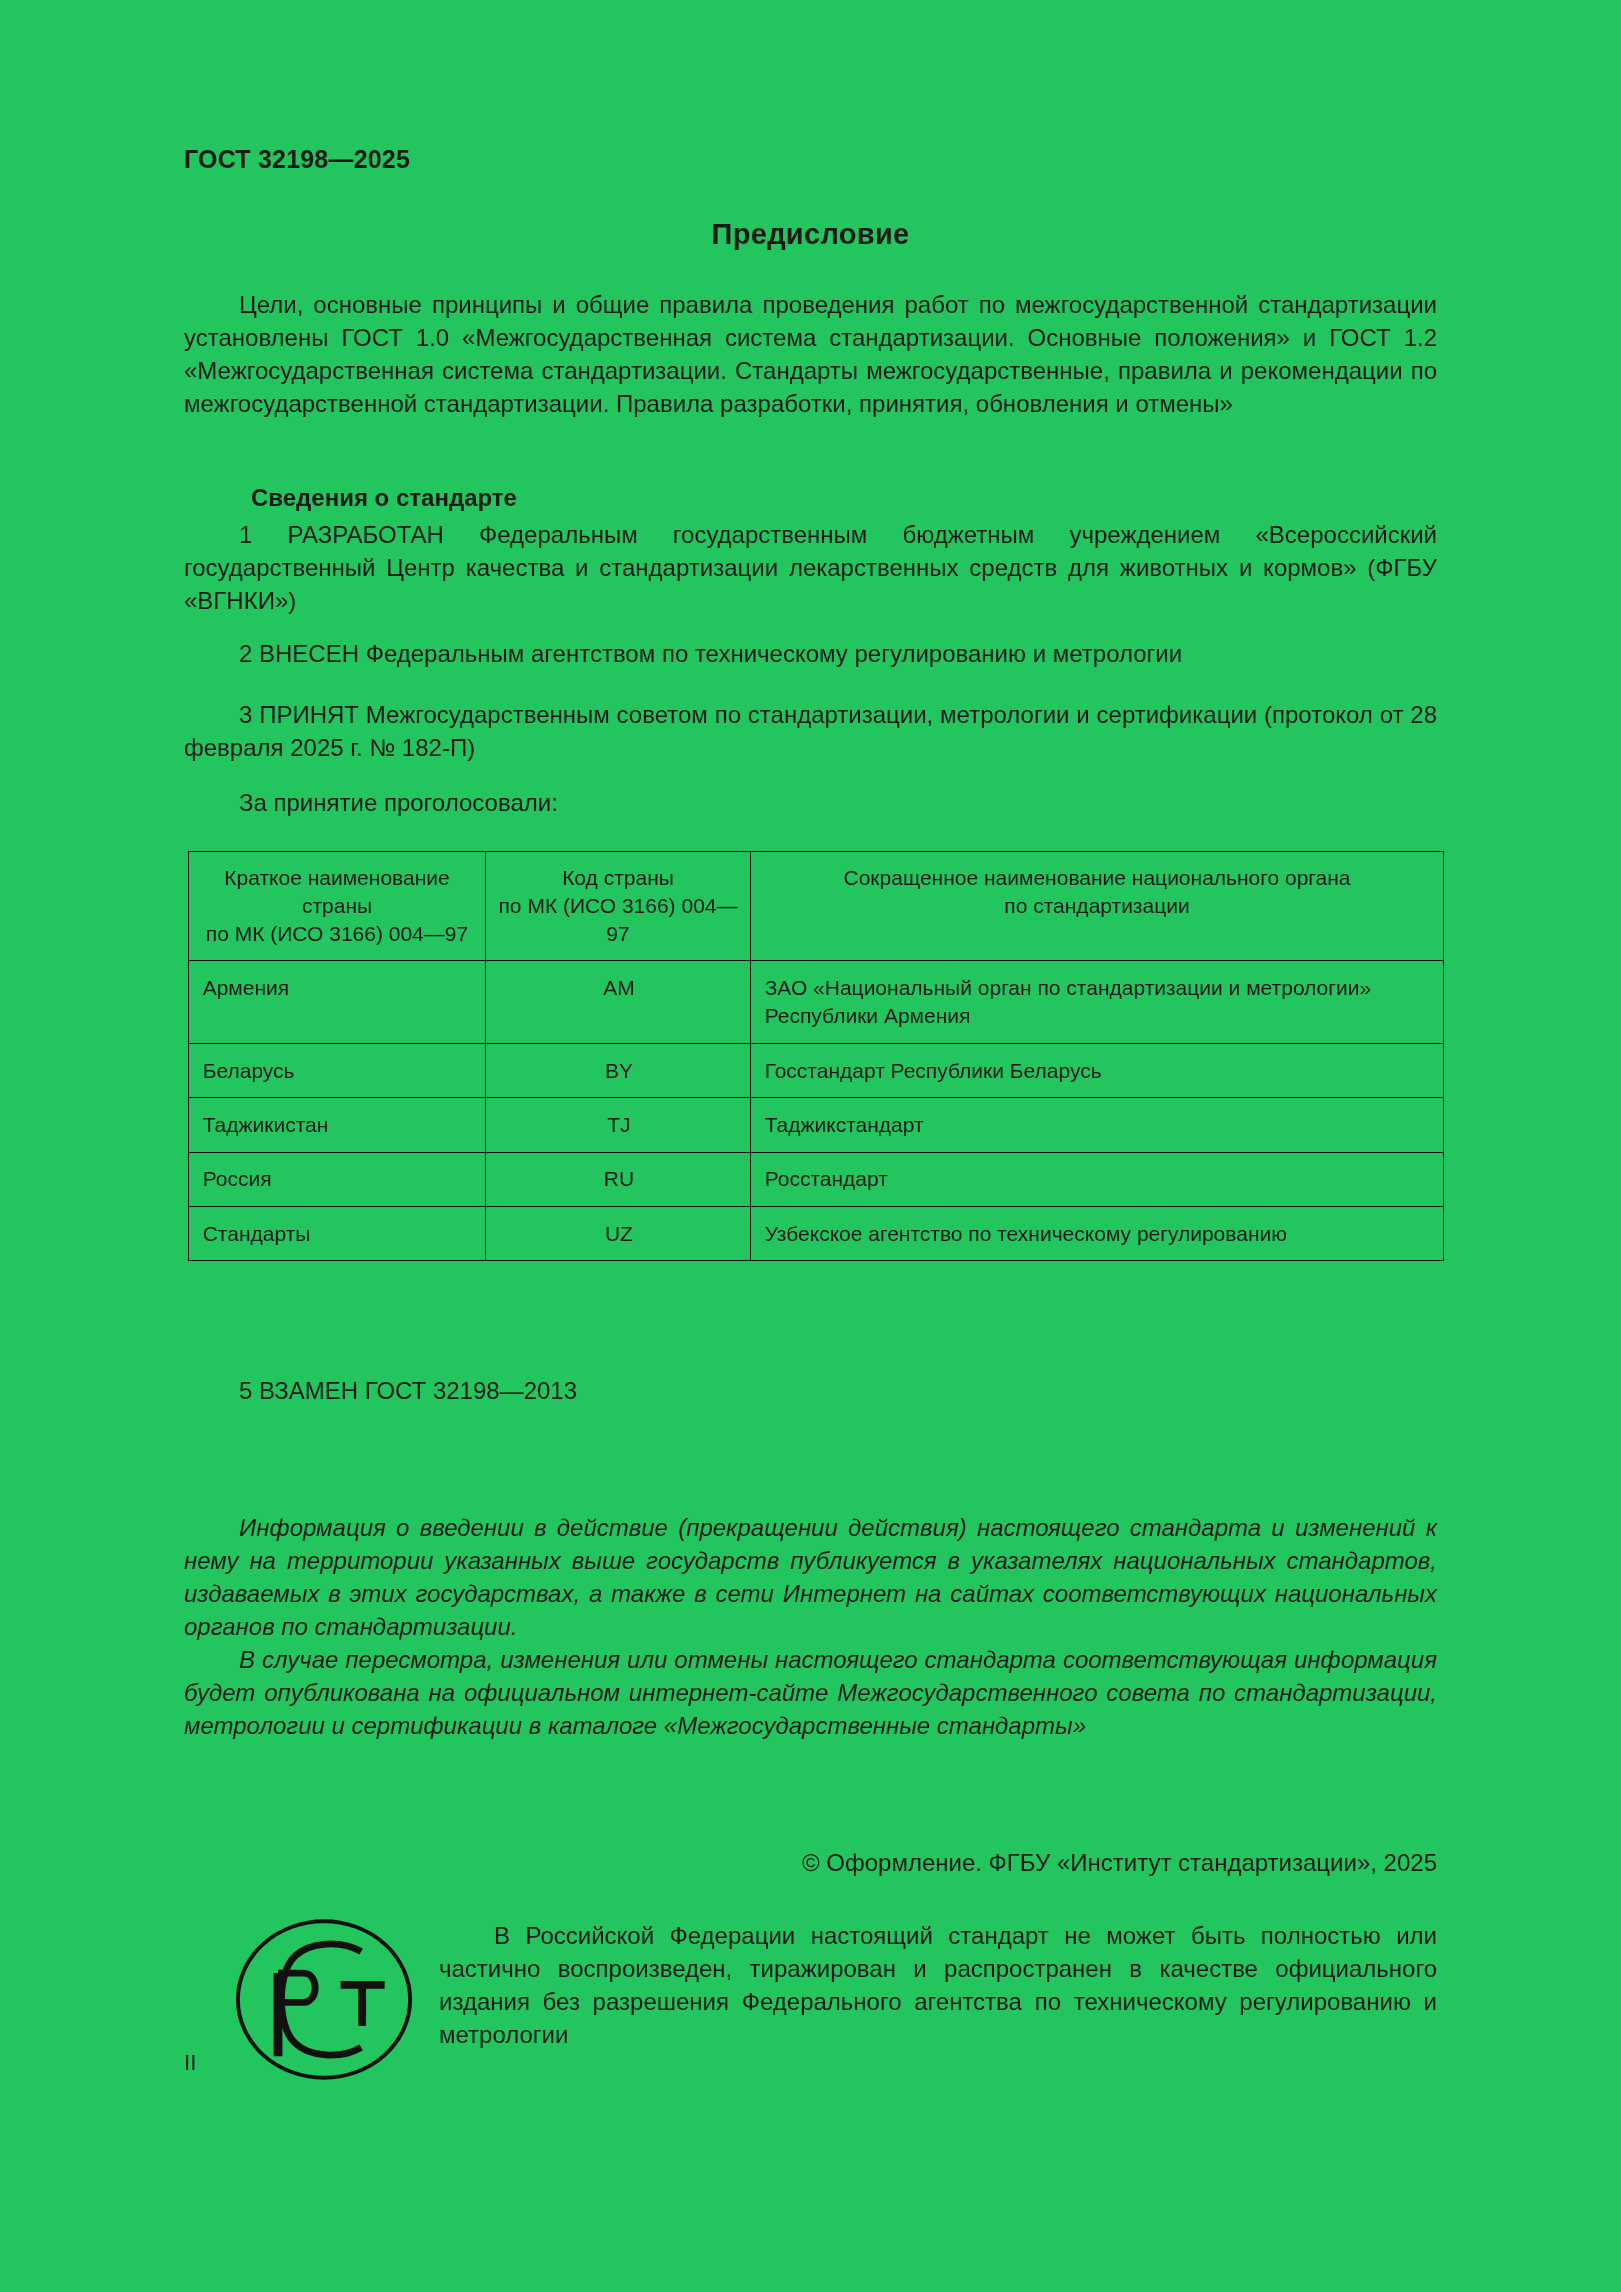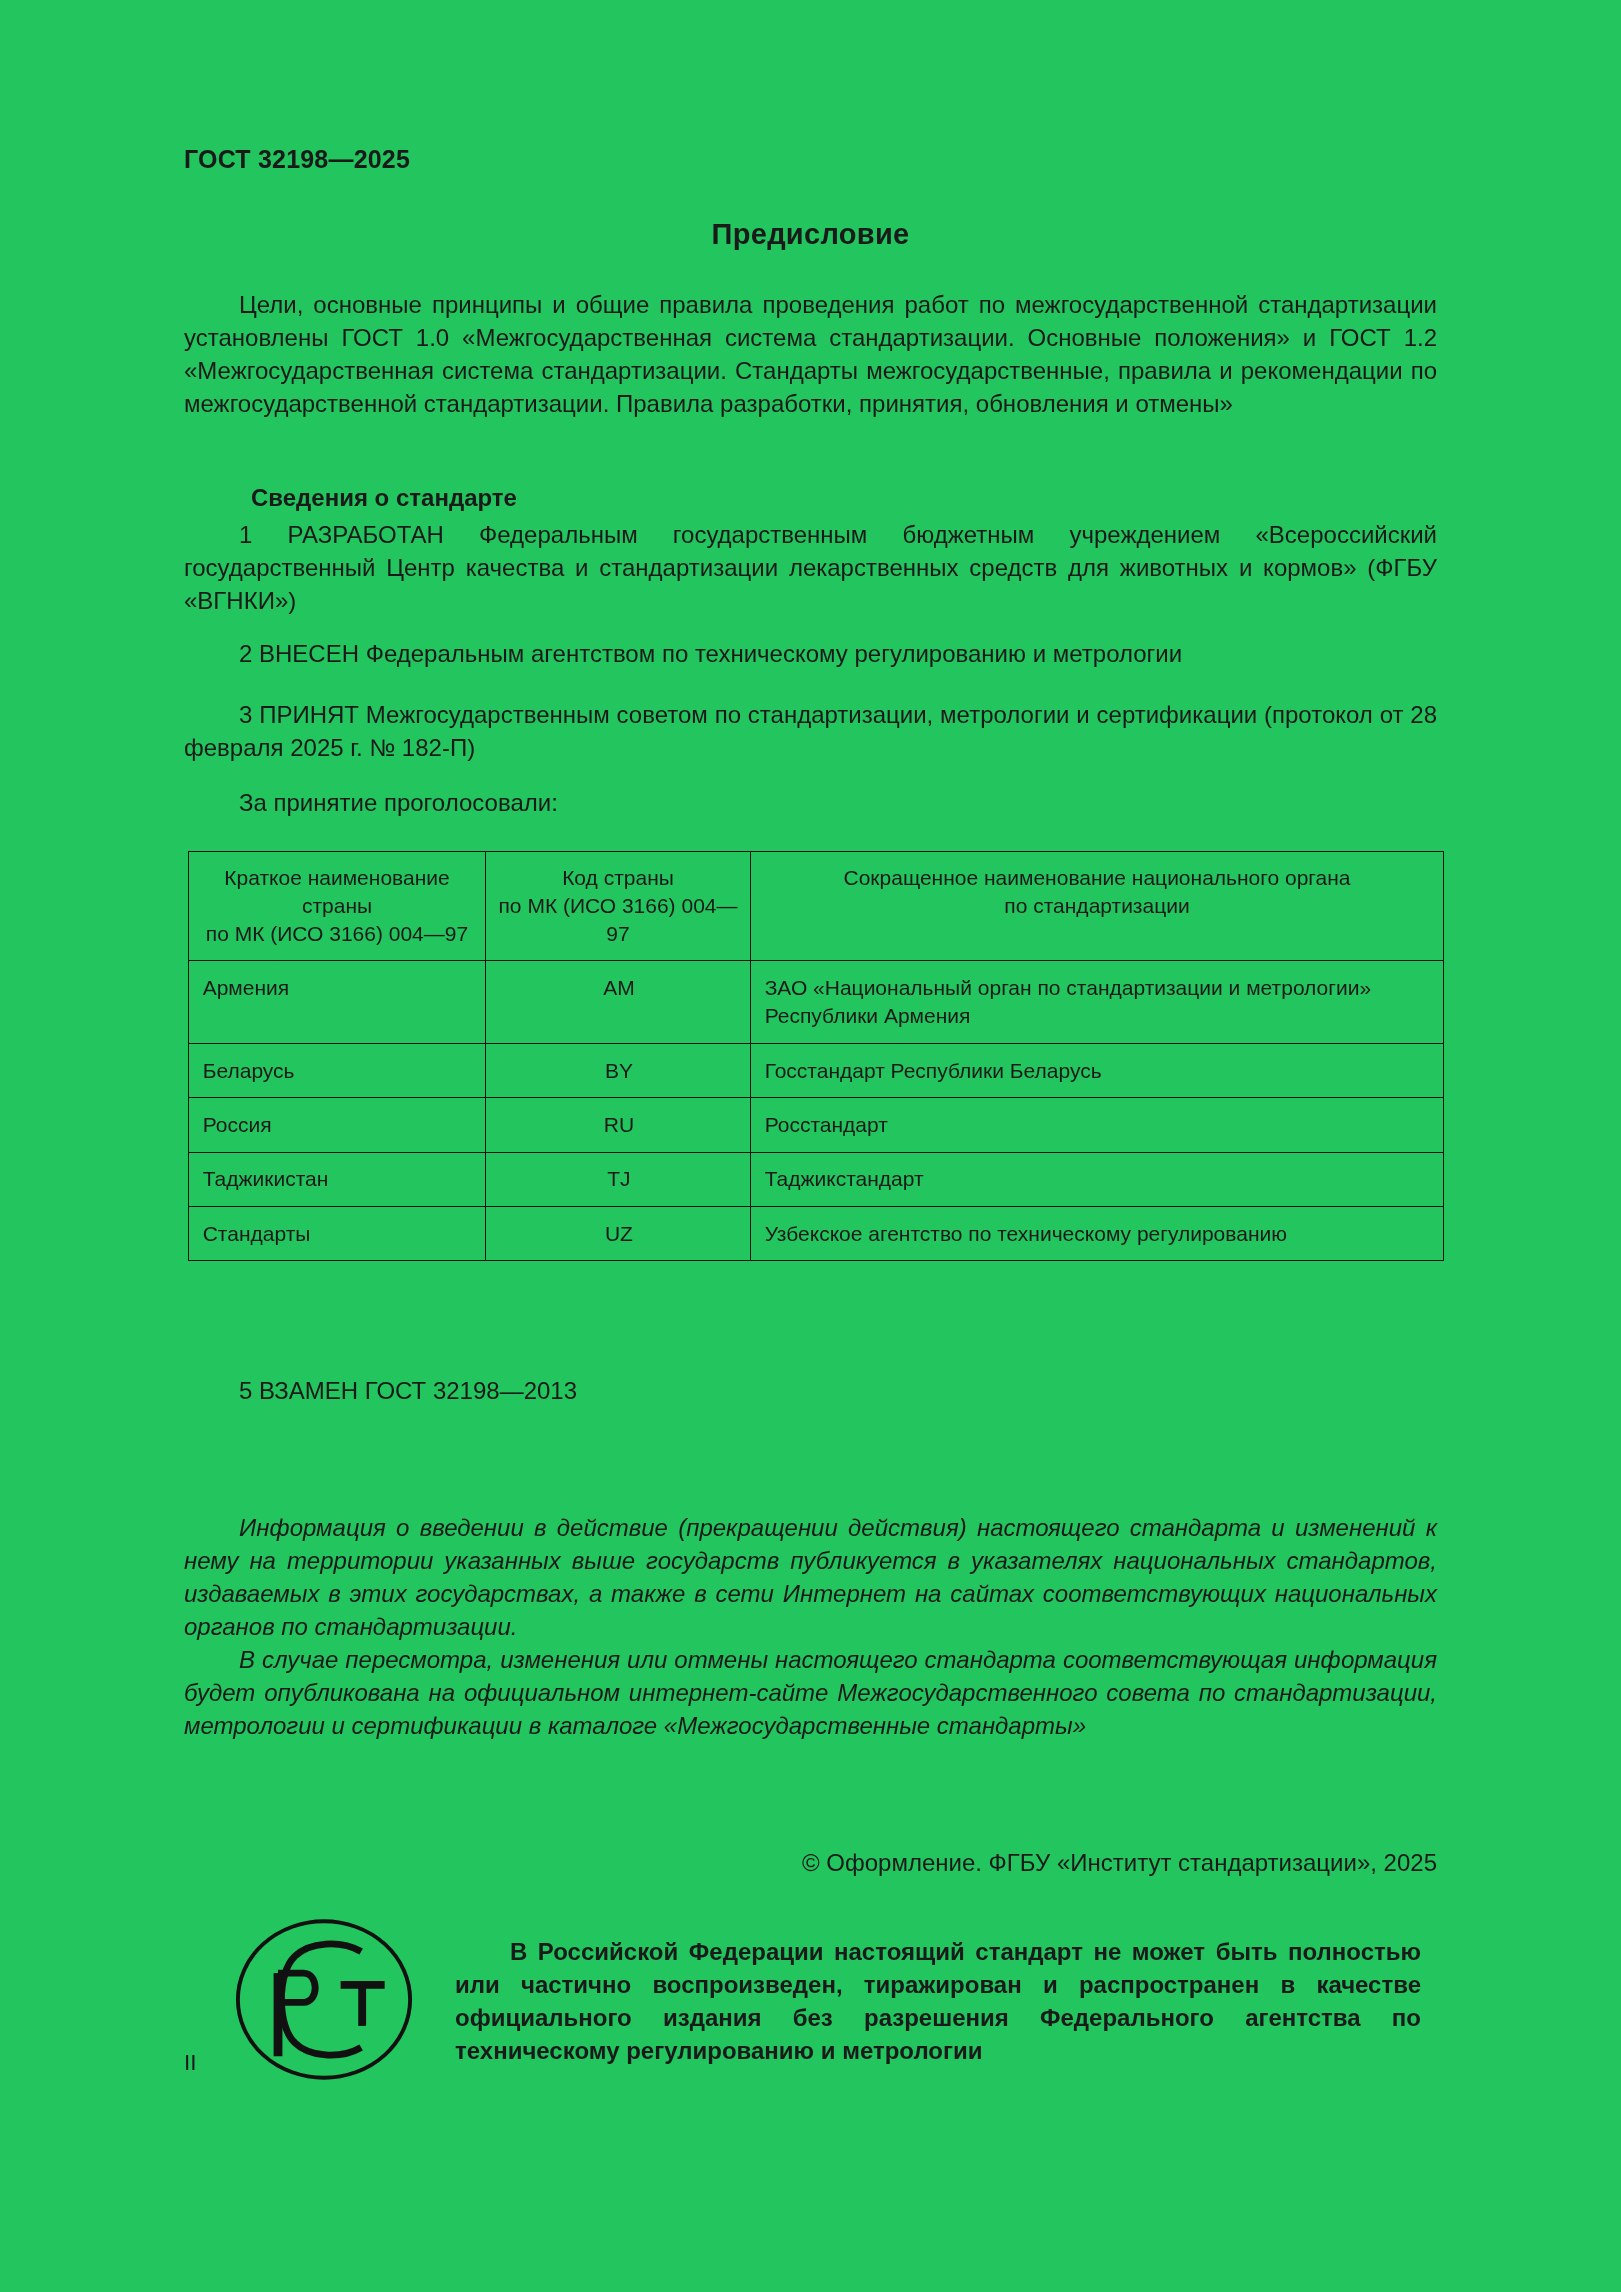--- a/index.html
+++ b/index.html
@@ -134,24 +134,23 @@
   
   .footer-notice {
     position: absolute;
     left: 439px;
     top: 1919px;
     width: 998px;
     font-size: 24px;
     line-height: 33px;
   }
   .footer-notice p {
-    margin: 16px;
+    margin: 0;
     text-align: justify;
     text-indent: 55px;
-    font-weight: bold;
   }
   .emblem {
     position: absolute;
     left: 233px;
     top: 1916px;
     width: 182px;
     height: 167px;
   }
 
   
@@ -223,28 +222,28 @@
           <td class="c-name">Армения</td>
           <td class="c-code">AM</td>
           <td class="c-org">ЗАО «Национальный орган по стандартизации и метрологии» Республики Армения</td>
         </tr>
         <tr>
           <td class="c-name">Беларусь</td>
           <td class="c-code">BY</td>
           <td class="c-org">Госстандарт Республики Беларусь</td>
         </tr>
         <tr>
+          <td class="c-name">Таджикистан</td>
+          <td class="c-code">TJ</td>
+          <td class="c-org">Таджикстандарт</td>
+        </tr>
+        <tr>
           <td class="c-name">Россия</td>
           <td class="c-code">RU</td>
           <td class="c-org">Росстандарт</td>
-        </tr>
-        <tr>
-          <td class="c-name">Таджикистан</td>
-          <td class="c-code">TJ</td>
-          <td class="c-org">Таджикстандарт</td>
         </tr>
         <tr>
           <td class="c-name">Стандарты</td>
           <td class="c-code">UZ</td>
           <td class="c-org">Узбекское агентство по техническому регулированию</td>
         </tr>
       </tbody>
     </table>
   </div>
 

